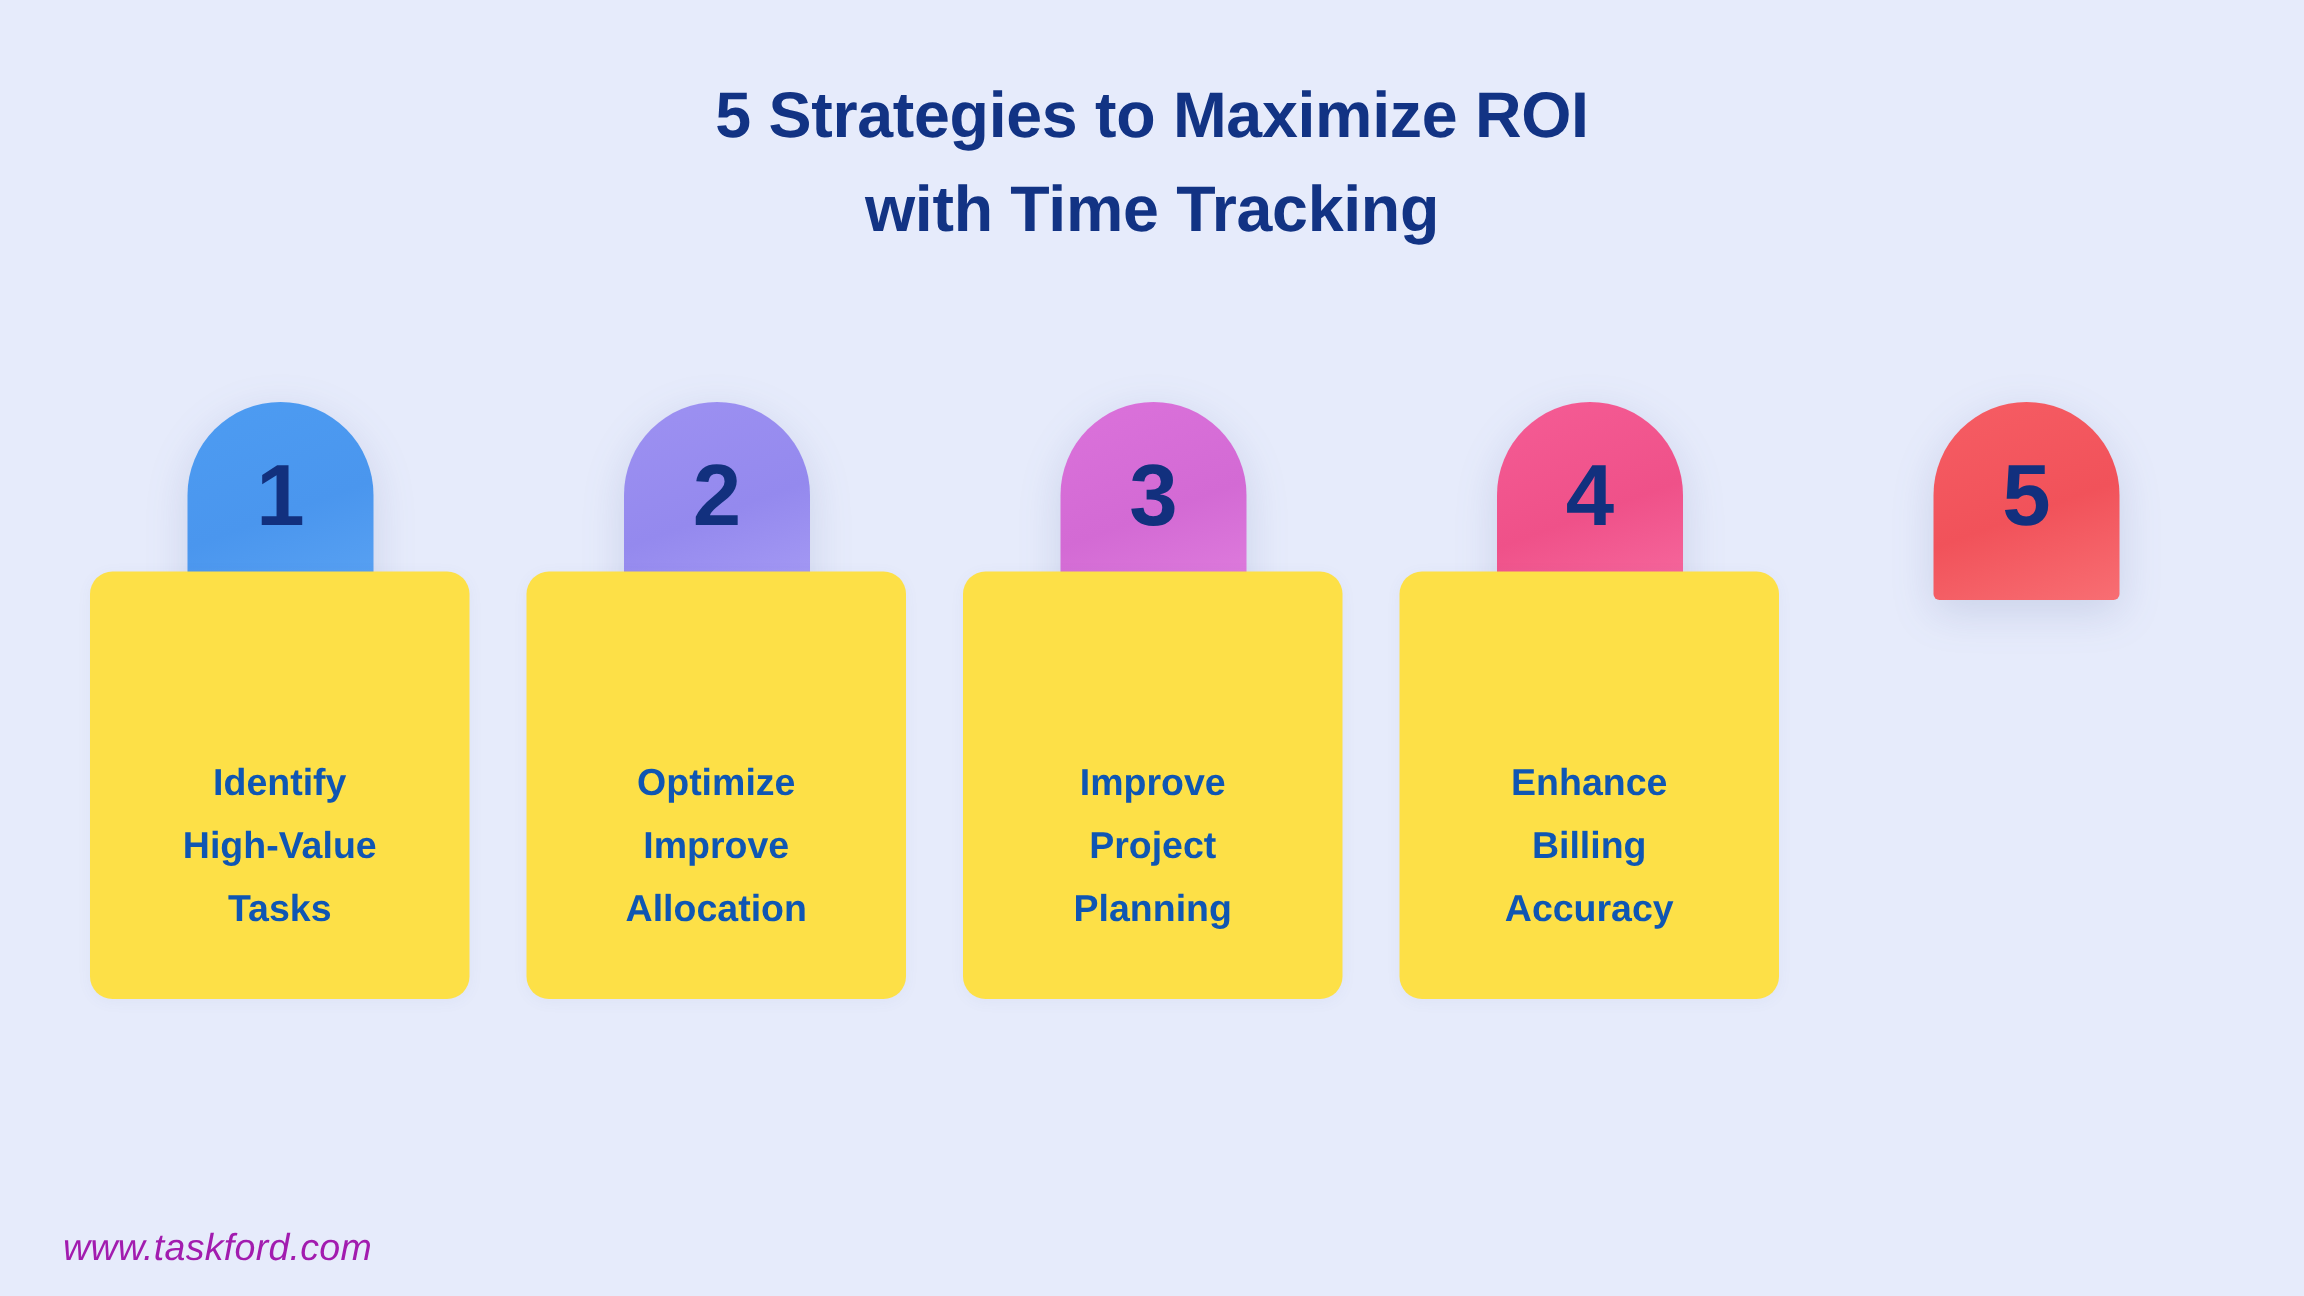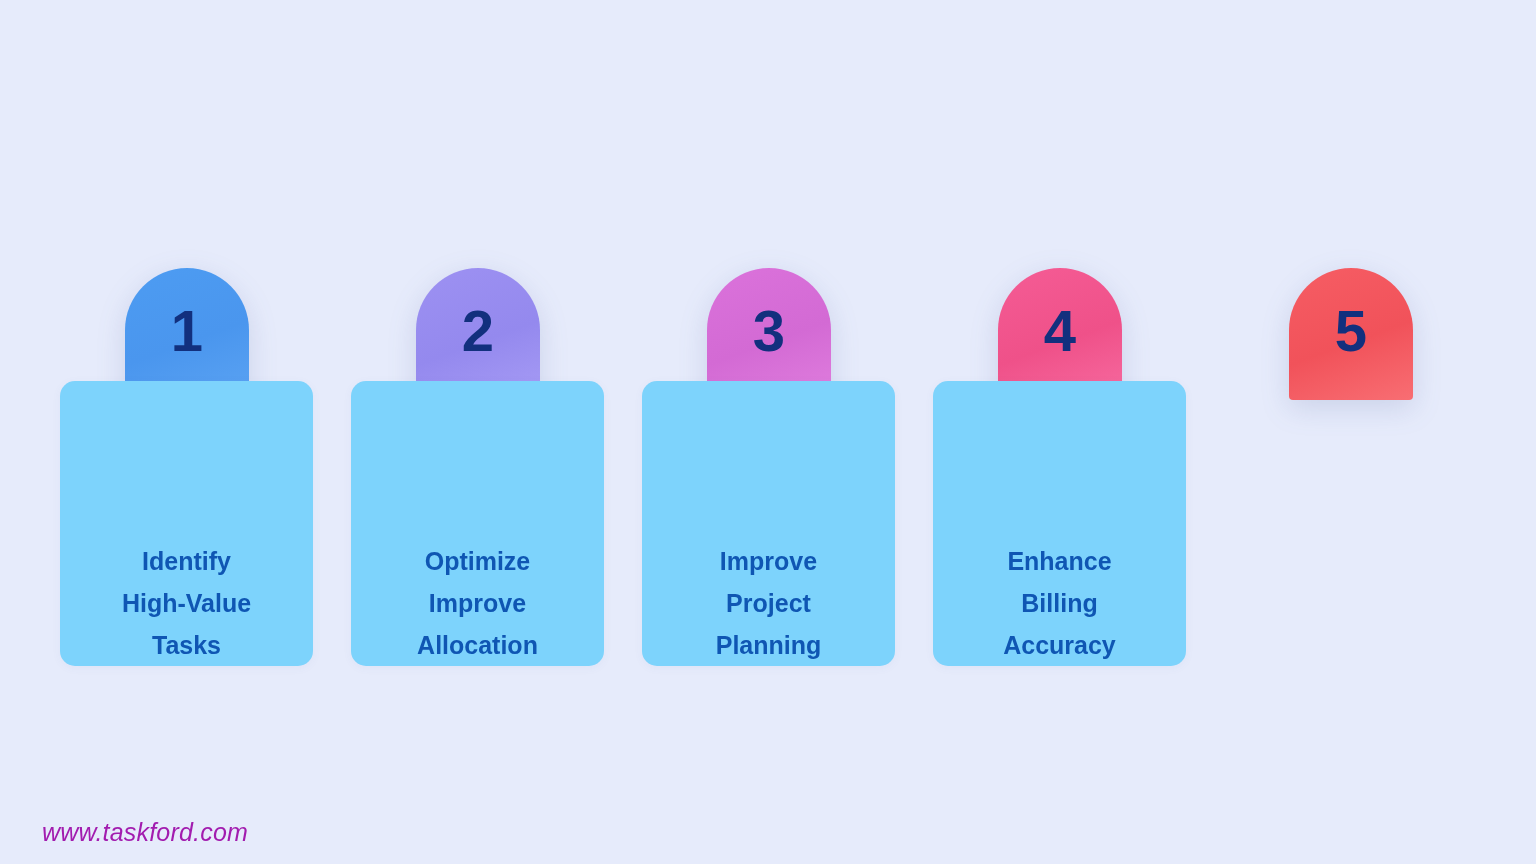--- a/index.html
+++ b/index.html
@@ -93,25 +93,25 @@
   .arch-4 { background: linear-gradient(160deg, #f55c95 0%, #ef5189 55%, #f76ba0 100%); }
   .arch-5 { background: linear-gradient(160deg, #f65d64 0%, #f1525a 55%, #f86e73 100%); }
 
   
   .card {
     position: absolute;
     left: 0;
     top: 113px;
     width: 253px;
     height: 285px;
-    background: #7dd3fc;
+    background: #fde047;
     border-radius: 15px;
     z-index: 2;
     display: flex;
-    align-items: flex-end;
+    align-items: center;
     justify-content: center;
     box-shadow: 0 2px 10px rgba(70, 90, 160, 0.05);
   }
 
   .card-text {
     color: #0f56b3;
     font-weight: 700;
     font-size: 25px;
     line-height: 42px;
     text-align: center;
@@ -131,20 +131,22 @@
     line-height: 32px;
     letter-spacing: 0.2px;
   }
 </style>
 </head>
 <body>
 
 <div class="poster">
 
   <div class="title-block">
+    <span class="title-line">5 Strategies to Maximize ROI</span>
+    <span class="title-line">with Time Tracking</span>
   </div>
 
   <div class="cards-row">
 
     <div class="card-unit">
       <div class="arch arch-1">
         <span class="arch-number">1</span>
       </div>
       <div class="card">
         <div class="card-text">Identify

